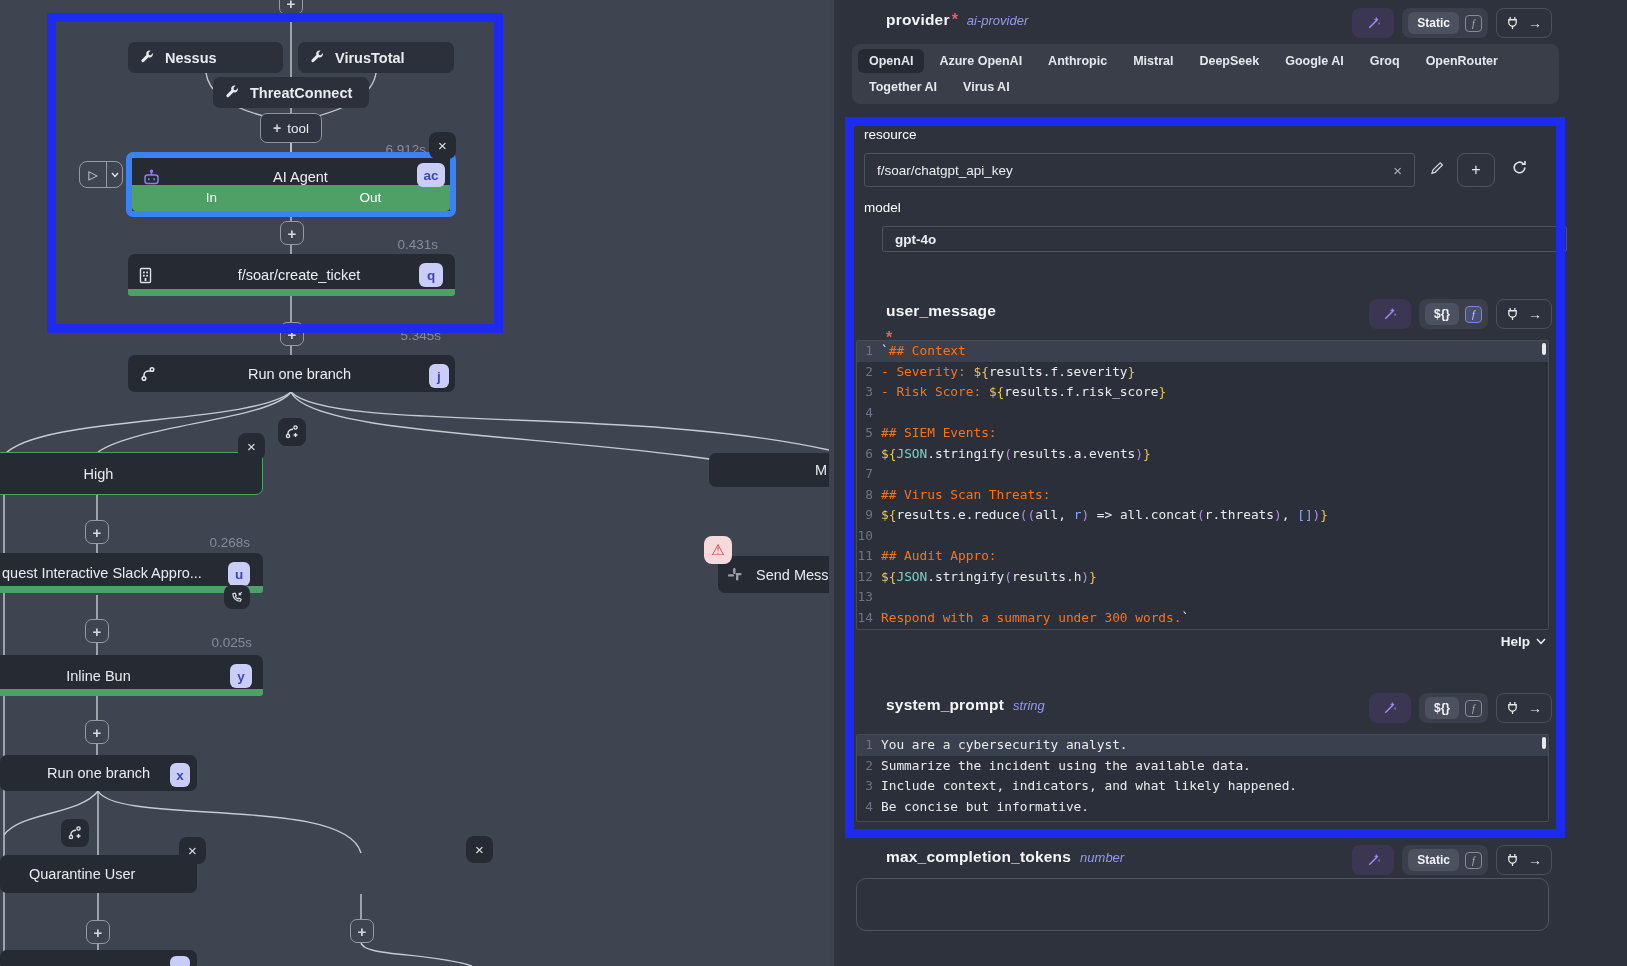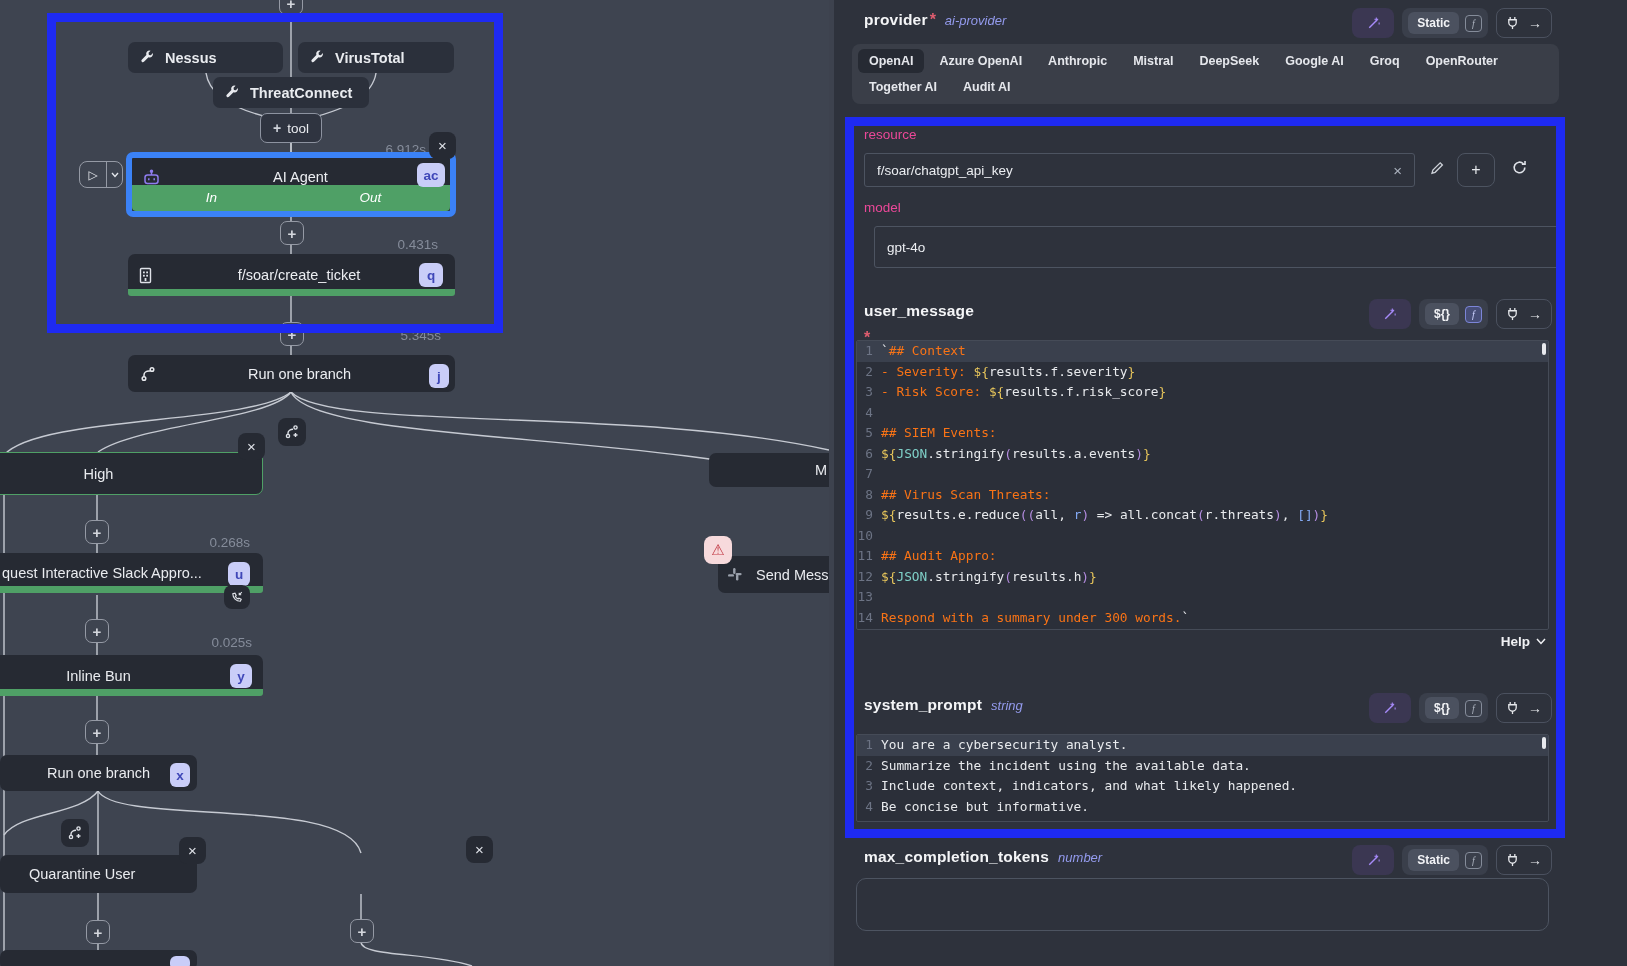--- a/index.html
+++ b/index.html
@@ -24,40 +24,40 @@
   .sq-btn { position:absolute; width:27px; height:27px; background:#262a33; border-radius:8px;
             display:flex; align-items:center; justify-content:center; color:#dfe2e8; z-index:6; font-size:15px; }
   .branch-node { border:1px solid #4fa066; background:#262a33; justify-content:center; }
   .warn-badge { position:absolute; width:28px; height:28px; background:#f7dadc; border-radius:8px;
                 display:flex; align-items:center; justify-content:center; z-index:6; color:#c23a45; font-size:15px; }
   .playgrp { position:absolute; display:flex; border:1.5px solid #959aa5; border-radius:8px; overflow:hidden; z-index:4; }
   .playgrp .pcell { display:flex; align-items:center; justify-content:center; color:#e2e5ea; }
   .playgrp .pcell + .pcell { border-left:1.5px solid #959aa5; }
   .inout { position:absolute; left:0; right:0; bottom:0; height:26px; background:#4fa066; display:flex;
            border-radius:0 0 4px 4px; color:#fff; font-size:13.5px; }
-  .inout span { width:50%; text-align:center; line-height:26px;font-style:italic; }
+  .inout span { width:50%; text-align:center; line-height:26px; }
   
   .bluerect { position:absolute; border:9px solid #1e2af2; z-index:40; pointer-events:none; }
   
   .panel { position:absolute; left:829px; top:0; width:798px; height:966px; background:#2e323c; z-index:10; }
   .panel-divider { position:absolute; left:0; top:0; width:5px; height:966px; background:#4b515d; opacity:.55; }
-  .fieldhead { position:absolute; display:flex; align-items:baseline; gap:9px; }
+  .fieldhead { position:absolute; display:flex; align-items:baseline; gap:9px;margin-left:22px; }
   .fieldhead .fname { font-size:15.5px; font-weight:700; color:#f4f5f7; letter-spacing:.2px; }
   .fieldhead .req { color:#e05d6f; font-weight:700; }
   .fieldhead .ftype { font-size:13px; font-style:italic; color:#949bee; }
   .controls { position:absolute; right:75px; display:flex; gap:8px; align-items:center; height:30px; }
   .wand-btn { width:42px; height:30px; background:#3b3752; border-radius:8px; display:flex; align-items:center; justify-content:center; }
   .seg { height:30px; background:#3a3f4b; border-radius:8px; display:flex; align-items:center; padding:0 6px; gap:6px; }
   .seg .mode { background:#4b515f; border-radius:6px; height:22px; padding:0 9px; display:flex; align-items:center;
                font-size:12px; font-weight:700; color:#f2f3f6; }
   .func-ic { width:17px; height:17px; border:1px solid #858c9a; border-radius:4px; color:#aab1bd;
              font-size:10px; display:flex; align-items:center; justify-content:center; font-style:italic; font-family:"Liberation Serif",serif; }
   .func-ic.active { background:#474e78; border-color:#7c85d8; color:#ccd2ff; }
   .io-grp { height:30px; border:1px solid #4b515f; border-radius:8px; display:flex; align-items:center; padding:0 9px; gap:9px; color:#e6e8ec; }
-  .flabel { position:absolute; font-size:13.5px; color:#ec4899; }
+  .flabel { position:absolute; font-size:13.5px; color:#ffffff; }
   .pinput { position:absolute; border:1px solid #4d5461; border-radius:3px; background:transparent;
             display:flex; align-items:center; padding:0 12px; font-size:13.5px; color:#eceef2; }
   .tabs { position:absolute; left:23px; top:44px; width:707px; background:#3a3e48; border-radius:8px;
           display:flex; flex-wrap:wrap; align-items:center; padding:5px 6px; column-gap:4px; row-gap:2px; }
   .tab { font-size:12.5px; font-weight:700; color:#e5e7ec; padding:5px 11px; border-radius:6px; cursor:default; }
   .tab.selected { background:#262a33; }
   .editor { position:absolute; background:#2b2f39; border:1px solid #454b57; border-radius:2px;
             font-family:"DejaVu Sans Mono", monospace; font-size:12.8px; overflow:hidden; }
   .cl { display:flex; line-height:20.5px; height:20.5px; white-space:pre; }
   .cl.active { background:#3a404d; }
@@ -330,21 +330,21 @@
     <div class="tabs" id="provider-tabs">
         <div class="tab selected">OpenAI</div>
         <div class="tab">Azure OpenAI</div>
         <div class="tab">Anthropic</div>
         <div class="tab">Mistral</div>
         <div class="tab">DeepSeek</div>
         <div class="tab">Google AI</div>
         <div class="tab">Groq</div>
         <div class="tab">OpenRouter</div>
         <div class="tab">Together AI</div>
-        <div class="tab">Audit AI</div>
+        <div class="tab">Virus AI</div>
       </div>
 
     <div class="flabel" style="left:35px; top:127px;">resource</div>
     <div class="pinput" style="left:35px; top:153px; width:551px; height:34px;">
       <span style="flex:1;">f/soar/chatgpt_api_key</span>
       <span style="color:#aab1bd; font-size:15px;">×</span>
     </div>
     <div style="position:absolute; left:600px; top:160px;">
       <svg width="16" height="16" viewBox="0 0 16 16">
           <path d="M3 13.2 l.9-3.1 7.3-7.3 2.2 2.2-7.3 7.3z" fill="none" stroke="#cdd1d8" stroke-width="1.3"></path>
@@ -356,21 +356,21 @@
     <div style="position:absolute; left:682px; top:159px;">
       <svg width="17" height="17" viewBox="0 0 16 16">
           <g stroke="#dfe2e8" stroke-width="1.5" fill="none">
             <path d="M13 8 a5 5 0 1 1-1.4-3.5"></path>
             <path d="M13.2 1.8 v3 h-3"></path>
           </g>
         </svg>
     </div>
 
     <div class="flabel" style="left:35px; top:200px;">model</div>
-    <div class="pinput" style="left:45px; top:226px; width:685px; height:42px;">
+    <div class="pinput" style="left:53px; top:226px; width:685px; height:26px;font-weight:bold;">
       <span>gpt-4o</span>
     </div>
 
     <div class="fieldhead" style="left:35px; top:302px;flex-direction:column;">
       <span class="fname">user_message</span>
         <span class="req" style="margin-left:-7px;">*</span>
       <span class="ftype">string</span>
     </div>
     <div class="controls" style="top:299px;">
       <div class="wand-btn">

